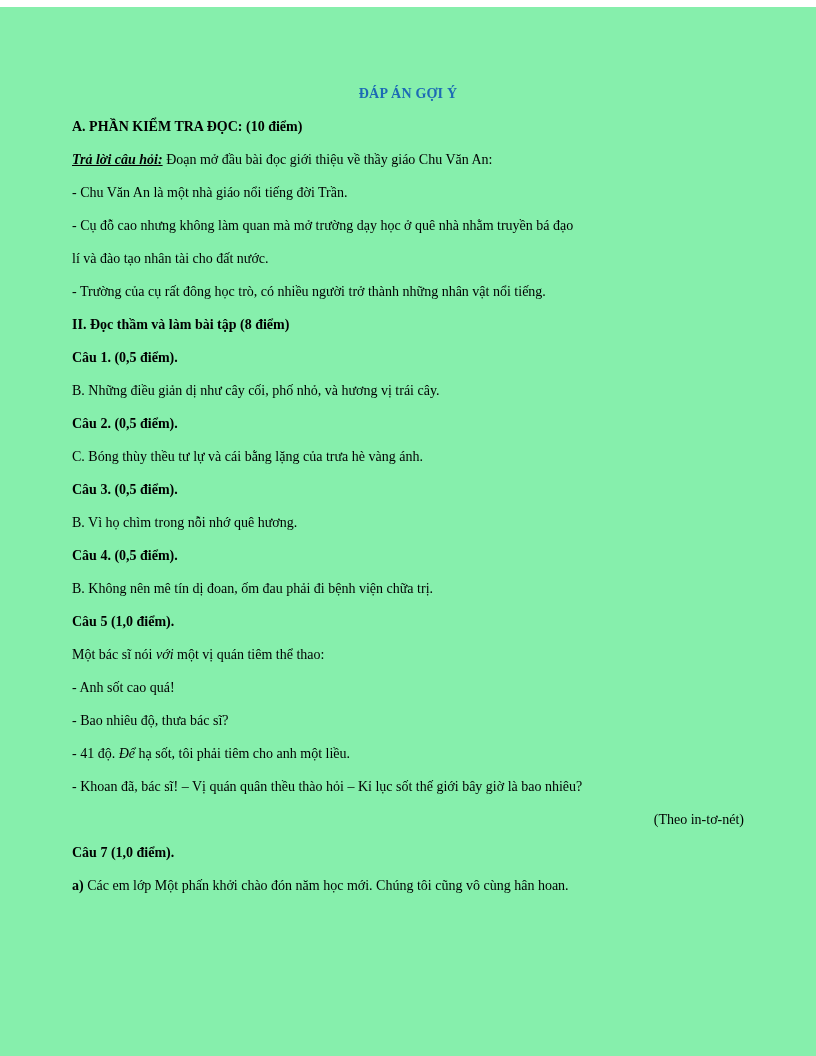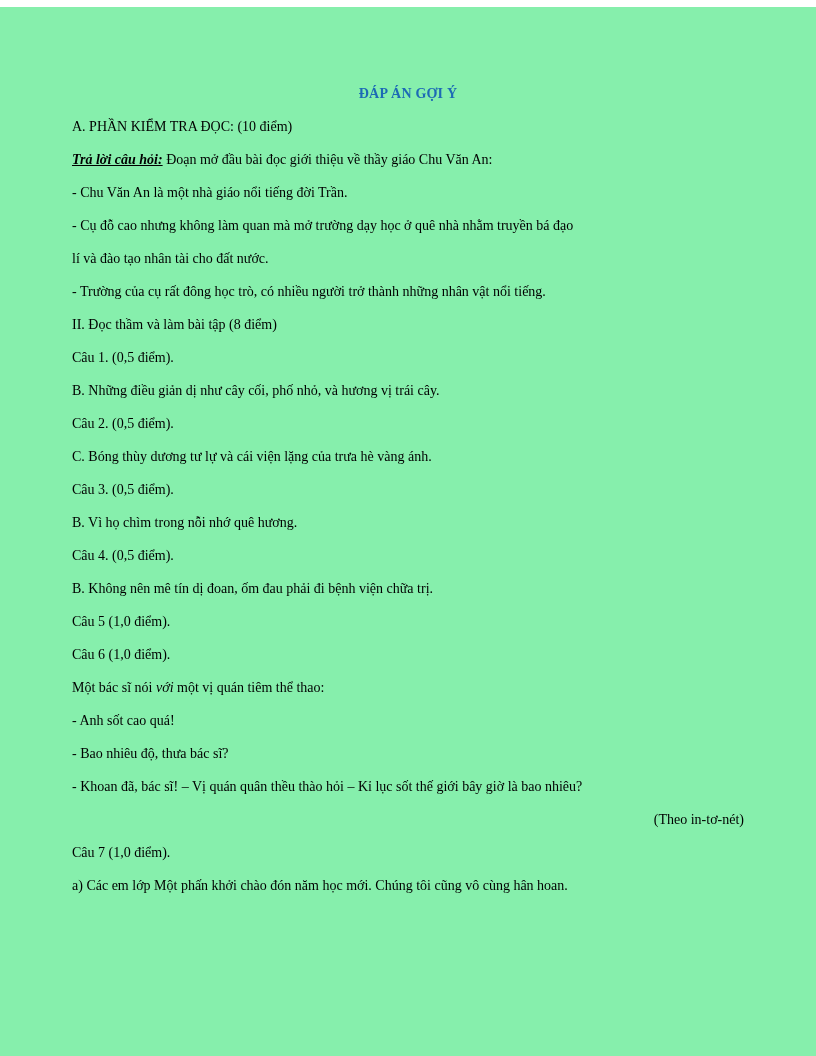--- a/index.html
+++ b/index.html
@@ -28,49 +28,49 @@
     white-space: nowrap;
     text-align: left;
   }
   .align-center { text-align: center; }
   .align-right  { text-align: right; }
   .doc-title {
     font-weight: bold;
     letter-spacing: 0.2px;
   }
   .r-normal     { font-weight: normal; font-style: normal; }
-  .r-bold       { font-weight: normal; }
+  .r-bold       { font-weight: bold; }
   .r-italic     { font-style: italic; }
   .r-bolditalic { font-weight: bold; font-style: italic; text-decoration: underline; }
   .r-underline  { text-underline-offset: 3px; }
 </style>
 </head>
 <body>
 
 <div class="page">
   <p class="line align-center doc-title" style="color: rgb(29, 106, 181);">ĐÁP ÁN GỢI Ý</p>
   <div id="doc-body">
       <p class="line"><span class="r-bold">A. PHẦN KIỂM TRA ĐỌC: (10 điểm)</span></p>
       <p class="line"><span class="r-bolditalic">Trả lời câu hỏi:</span><span class="r-normal"> Đoạn mở đầu bài đọc giới thiệu về thầy giáo Chu Văn An:</span></p>
       <p class="line"><span class="r-normal">- Chu Văn An là một nhà giáo nổi tiếng đời Trần.</span></p>
       <p class="line"><span class="r-normal">- Cụ đỗ cao nhưng không làm quan mà mở trường dạy học ở quê nhà nhằm truyền bá đạo</span></p>
       <p class="line"><span class="r-normal">lí và đào tạo nhân tài cho đất nước.</span></p>
       <p class="line"><span class="r-normal">- Trường của cụ rất đông học trò, có nhiều người trở thành những nhân vật nổi tiếng.</span></p>
       <p class="line"><span class="r-bold">II. Đọc thầm và làm bài tập (8 điểm)</span></p>
       <p class="line"><span class="r-bold">Câu 1. (0,5 điểm).</span></p>
       <p class="line"><span class="r-normal">B. Những điều giản dị như cây cối, phố nhỏ, và hương vị trái cây.</span></p>
       <p class="line"><span class="r-bold">Câu 2. (0,5 điểm).</span></p>
-      <p class="line"><span class="r-normal">C. Bóng thùy dương tư lự và cái viện lặng của trưa hè vàng ánh.</span></p>
+      <p class="line"><span class="r-normal">C. Bóng thùy thều tư lự và cái bằng lặng của trưa hè vàng ánh.</span></p>
       <p class="line"><span class="r-bold">Câu 3. (0,5 điểm).</span></p>
       <p class="line"><span class="r-normal">B. Vì họ chìm trong nỗi nhớ quê hương.</span></p>
       <p class="line"><span class="r-bold">Câu 4. (0,5 điểm).</span></p>
       <p class="line"><span class="r-normal">B. Không nên mê tín dị đoan, ốm đau phải đi bệnh viện chữa trị.</span></p>
       <p class="line"><span class="r-bold">Câu 5 (1,0 điểm).</span></p>
-      <p class="line"><span class="r-bold">Câu 6 (1,0 điểm).</span></p>
       <p class="line"><span class="r-normal">Một bác sĩ nói </span><span class="r-italic">với</span><span class="r-normal"> một vị quán tiêm thể thao:</span></p>
       <p class="line"><span class="r-normal">- Anh sốt cao quá!</span></p>
       <p class="line"><span class="r-normal">- Bao nhiêu độ, thưa bác sĩ?</span></p>
+      <p class="line"><span class="r-normal">- 41 độ. </span><span class="r-italic">Để</span><span class="r-normal"> hạ sốt, tôi phải tiêm cho anh một liều.</span></p>
       <p class="line"><span class="r-normal">- Khoan đã, bác sĩ! – Vị quán quân thều thào hỏi – Kỉ lục sốt thế giới bây giờ là bao nhiêu?</span></p>
       <p class="line align-right"><span class="r-normal">(Theo in-tơ-nét)</span></p>
       <p class="line"><span class="r-bold">Câu 7 (1,0 điểm).</span></p>
       <p class="line"><span class="r-bold">a)</span><span class="r-normal"> Các em lớp Một </span><span class="r-underline">phấn khởi</span><span class="r-normal"> chào đón năm học mới. Chúng tôi cũng vô cùng </span><span class="r-underline">hân hoan</span><span class="r-normal">.</span></p>
     </div>
 </div>
 
 </body></html>

